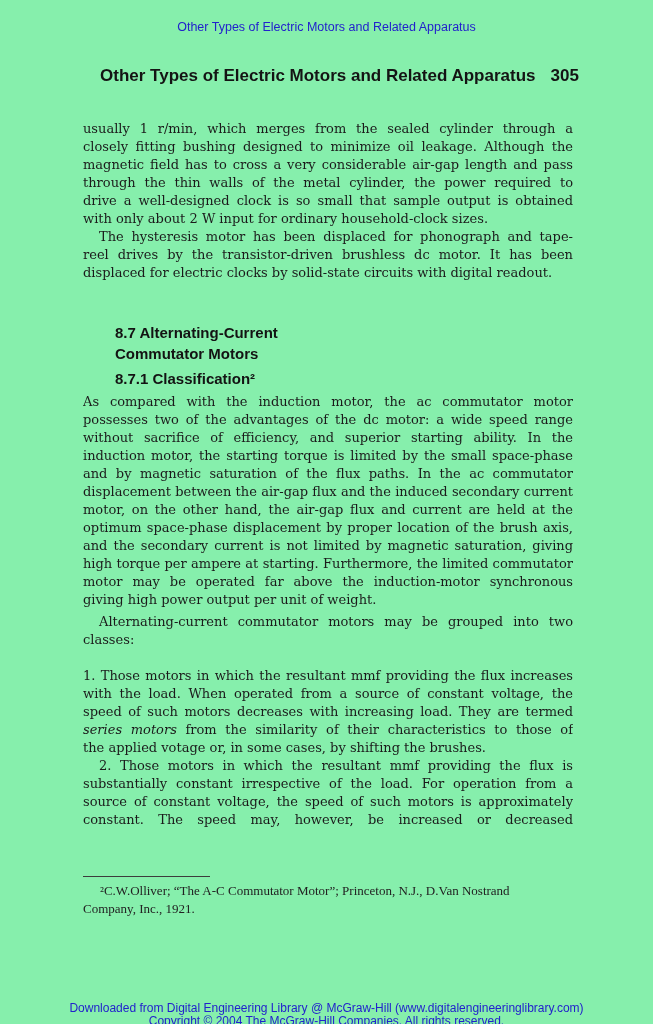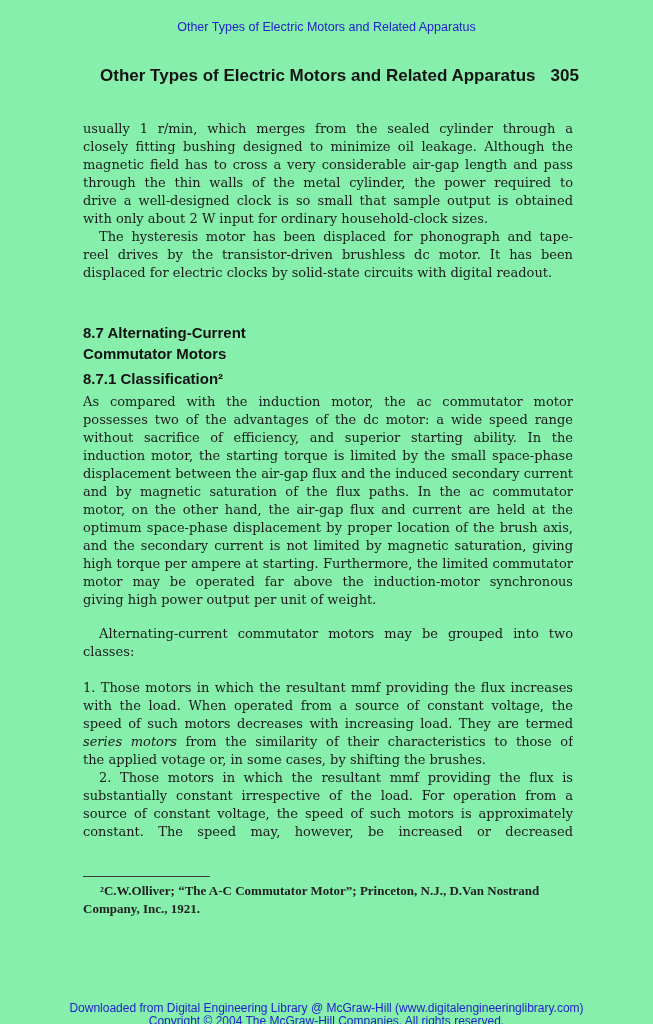--- a/index.html
+++ b/index.html
@@ -36,34 +36,34 @@
     overflow:hidden;white-space:normal;
   }
   .line.last{text-align:left;text-align-last:left;}
   .line.indent{padding-left:16px;}
   .para.h1,.para.h2{
     font-family:"Liberation Sans",sans-serif;
     font-weight:bold;font-size:15px;color:#131313;
   }
   .para.h1 .line,.para.h2 .line{
     height:21px;line-height:21px;
-    text-align:right;text-align-last:left;
+    text-align:right;text-align-last:left;margin-left:32px;
   }
   #h-87{margin-top:40px;}
   #h-871{margin-top:4px;}
   #p-ascompared{margin-top:4px;}
-  #p-grouped{margin-top:16px;}
+  #p-grouped{margin-top:4px;}
   #p-item1{margin-top:18px;}
   .footnote{
     position:absolute;left:83px;top:876px;width:490px;
     font-family:"Liberation Serif",serif;
     font-size:13px;color:#222222;
   }
   .fn-rule{width:127px;border-top:1px solid #3c3c3c;margin-bottom:5px;}
-  .fn-line{height:18px;line-height:18px;font-weight:bold;}
+  .fn-line{height:18px;line-height:18px;}
   .fn-line.indent{padding-left:17px;}
   .pdf-footer{
     position:absolute;top:962px;left:0;width:100%;
     text-align:center;
     font-family:"Liberation Sans",sans-serif;
     font-size:12px;line-height:13px;
     color:var(--link-blue,#2222cc);
     margin-top:40px;
   }
 </style>
@@ -97,22 +97,22 @@
         <div class="line last"><span>Commutator Motors</span></div>
       </div>
       <div class="para h2" id="h-871">
         <div class="line last"><span>8.7.1 Classification²</span></div>
       </div>
       <div class="para body" id="p-ascompared">
         <div class="line"><span>As compared with the induction motor, the ac commutator motor</span></div>
         <div class="line"><span>possesses two of the advantages of the dc motor: a wide speed range</span></div>
         <div class="line"><span>without sacrifice of efficiency, and superior starting ability. In the</span></div>
         <div class="line"><span>induction motor, the starting torque is limited by the small space-phase</span></div>
+        <div class="line"><span>and by magnetic saturation of the flux paths. In the ac commutator</span></div>
         <div class="line"><span>displacement between the air-gap flux and the induced secondary current</span></div>
-        <div class="line"><span>and by magnetic saturation of the flux paths. In the ac commutator</span></div>
         <div class="line"><span>motor, on the other hand, the air-gap flux and current are held at the</span></div>
         <div class="line"><span>optimum space-phase displacement by proper location of the brush axis,</span></div>
         <div class="line"><span>and the secondary current is not limited by magnetic saturation, giving</span></div>
         <div class="line"><span>high torque per ampere at starting. Furthermore, the limited commutator</span></div>
         <div class="line"><span>motor may be operated far above the induction-motor synchronous speed,</span></div>
         <div class="line last"><span>giving high power output per unit of weight.</span></div>
       </div>
       <div class="para body" id="p-grouped">
         <div class="line indent"><span>Alternating-current commutator motors may be grouped into two</span></div>
         <div class="line last"><span>classes:</span></div>

